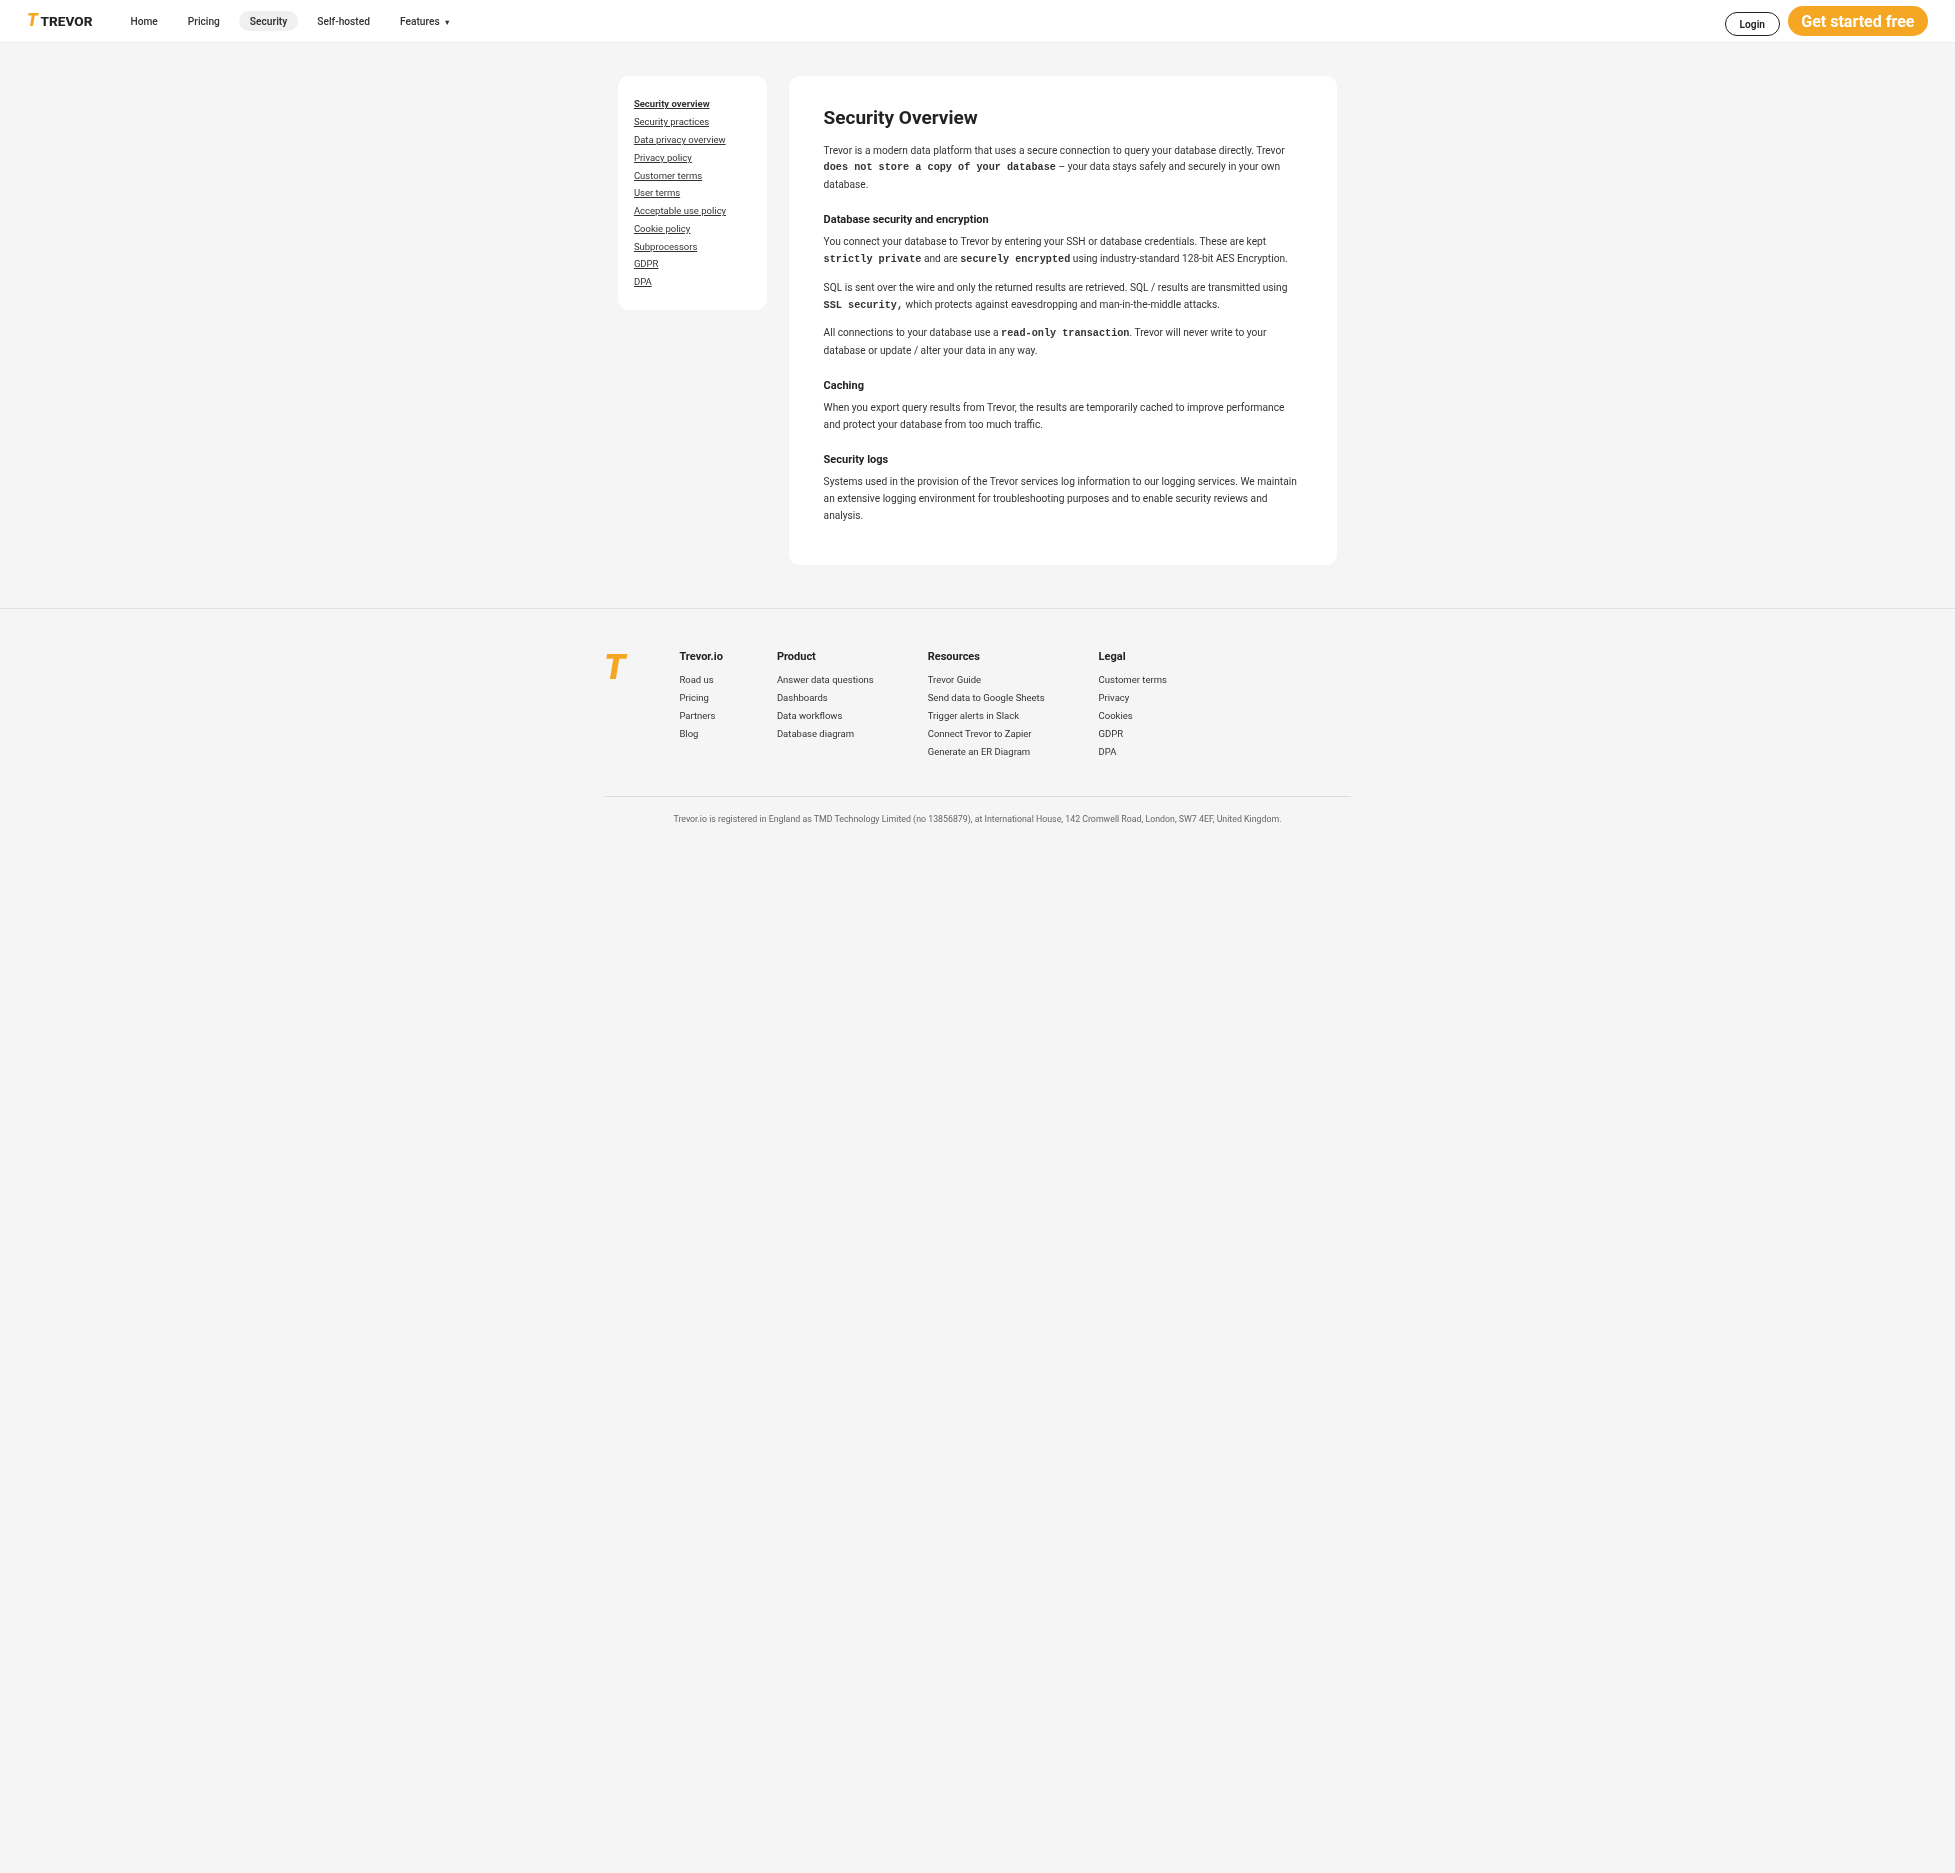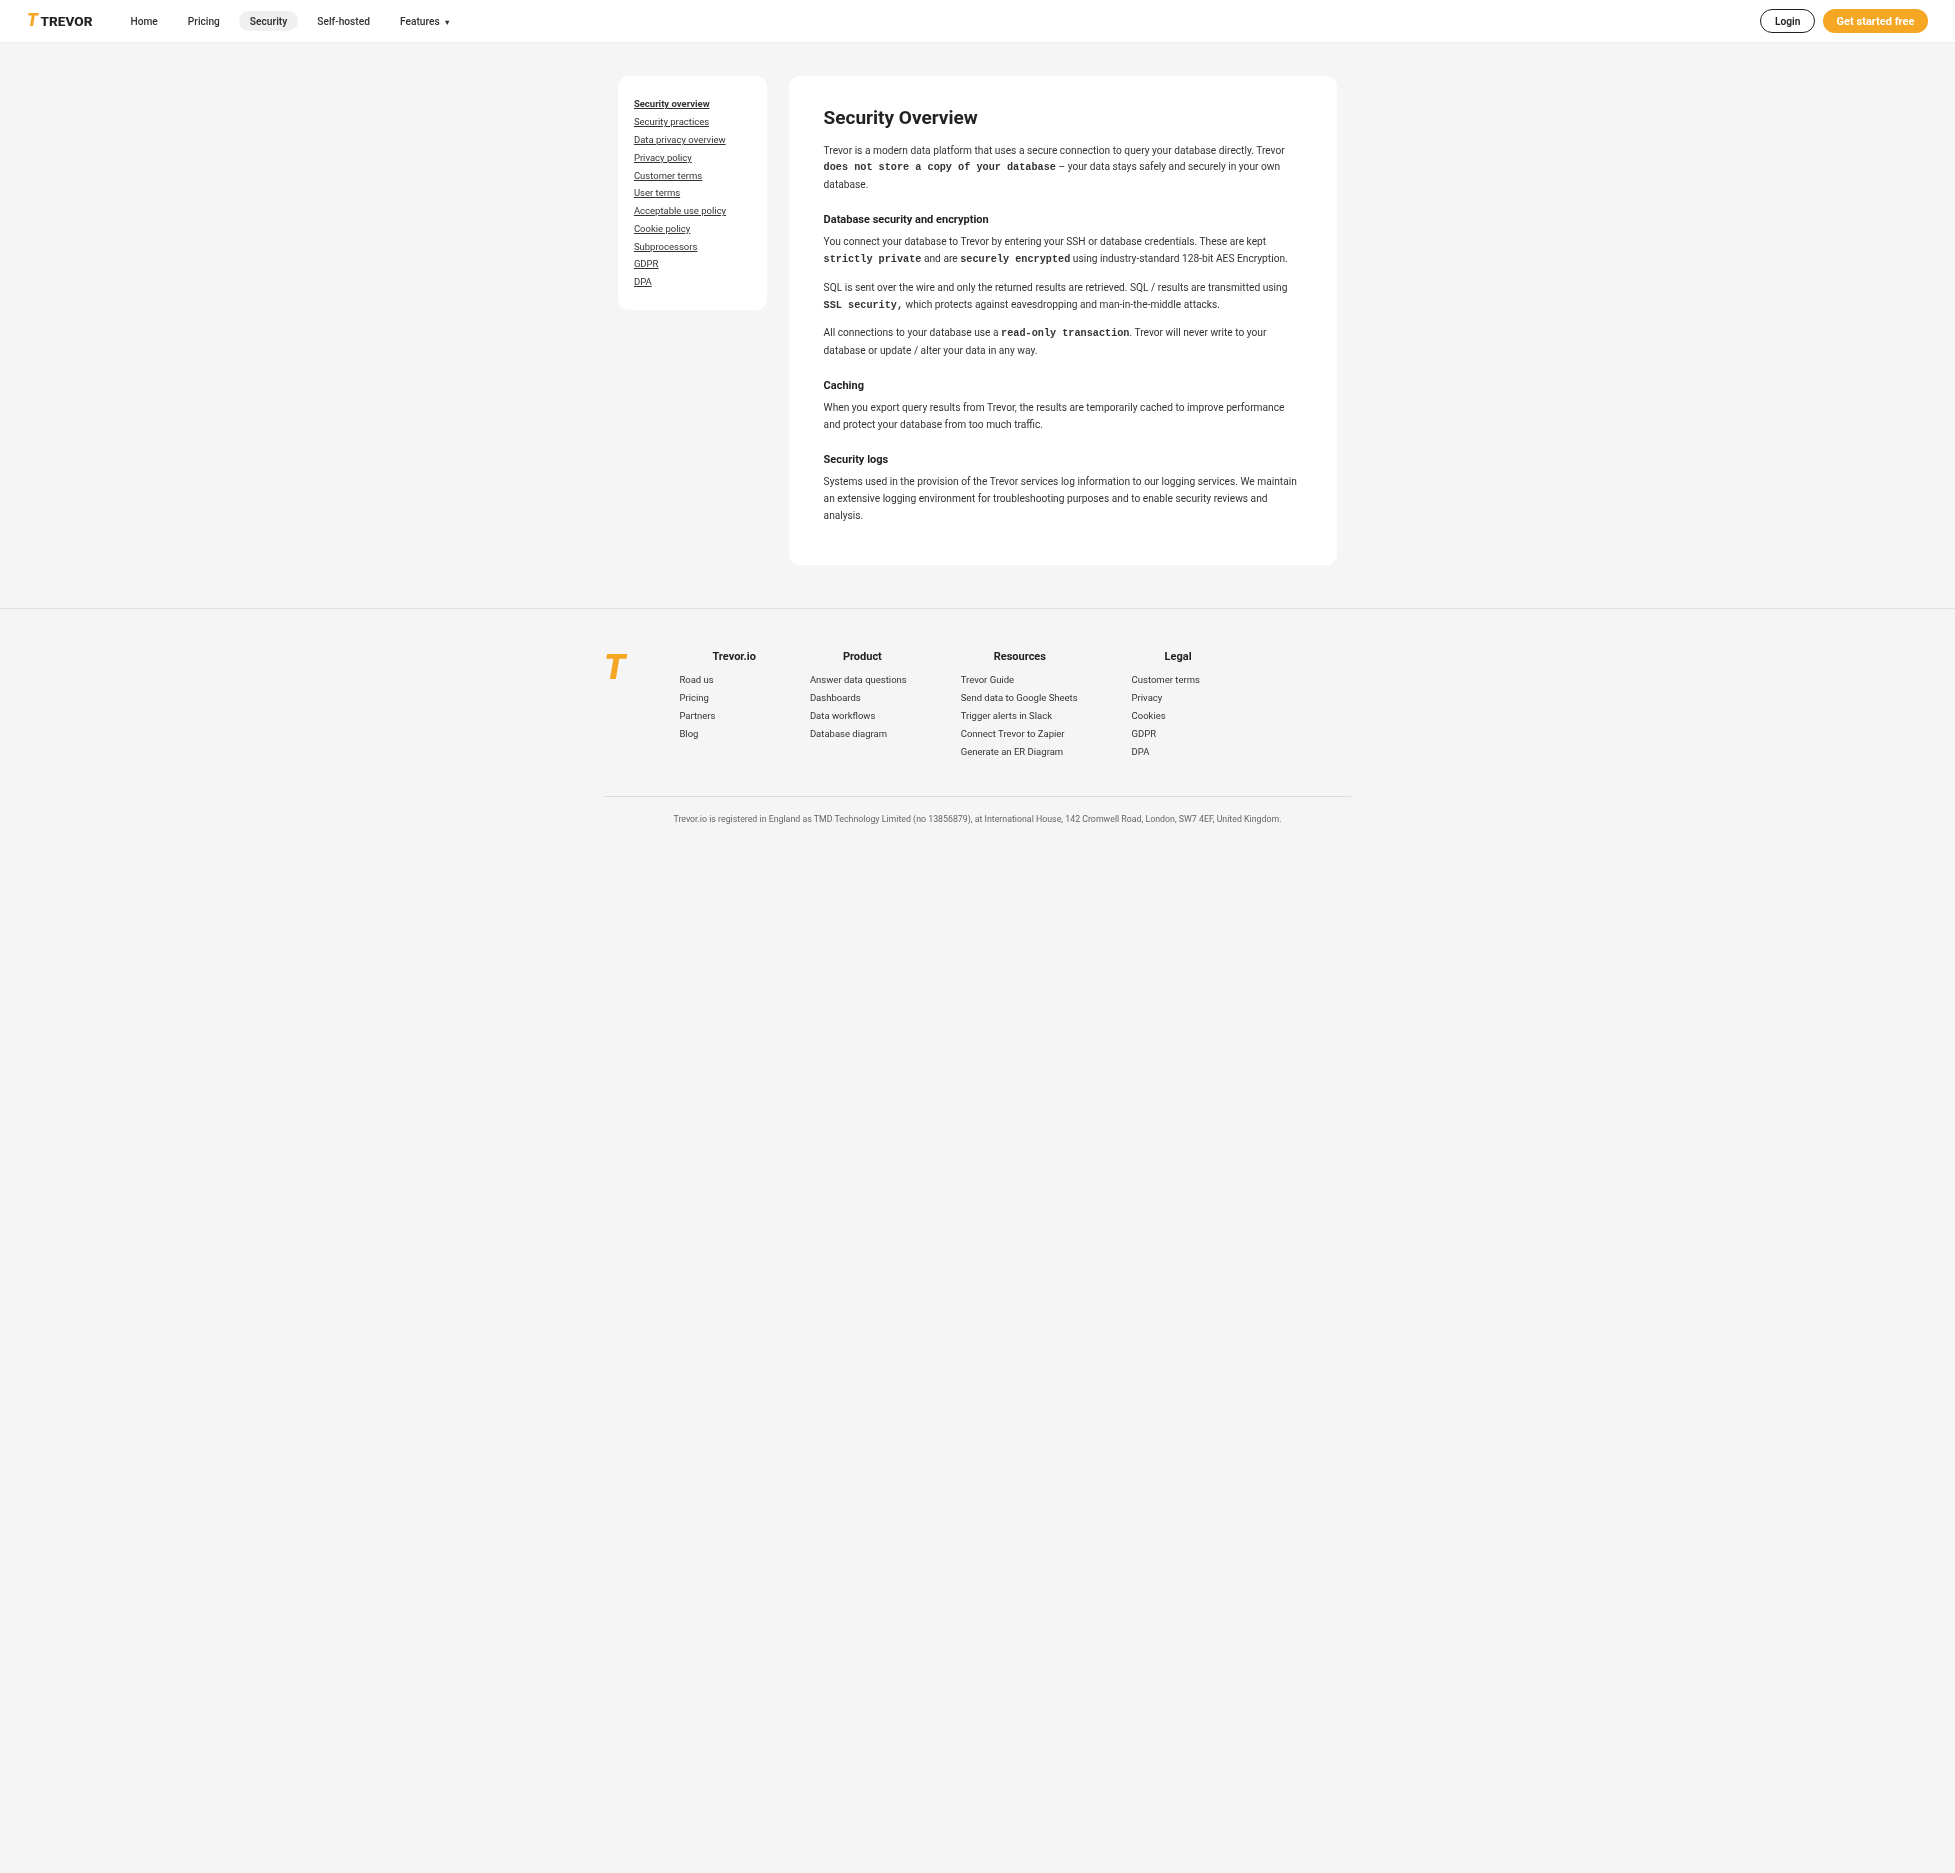--- a/index.html
+++ b/index.html
@@ -32,21 +32,21 @@
     }
     .nav-link.active { background: #f0f0f0; font-weight: 600; }
     .nav-actions { display: flex; align-items: flex-end; gap: 8.1px; }
     .btn-login {
       padding: 5.4px 13.6px; border-radius: 16.3px; border: 1.4px solid #222;
       background: #fff; color: #222; font-size: 10.2px; font-weight: 600;
       cursor: pointer; text-decoration: none;
     }
     .btn-started {
       padding: 5.4px 13.6px; border-radius: 16.3px; border: none;
-      background: #f5a623; color: #fff; font-size: 11px; font-weight: 700;
+      background: #f5a623; color: #fff; font-size: 16px; font-weight: 700;
       cursor: pointer; text-decoration: none;
     }
 
     
     .main-wrapper {
       max-width: 747px; margin: 0 auto; padding: 33px 13.6px 43px;
       display: flex; gap: 22px; align-items: flex-start;
     }
 
     
@@ -81,21 +81,21 @@
     .footer-top {
       display: flex; gap: 54px; margin-bottom: 33px; align-items: flex-start;
     }
     .footer-logo {
       display: flex; flex-direction: column; align-items: flex-start;
     }
     .footer-logo-t {
       font-size: 35px; font-weight: 900; color: #f5a623;
       font-style: italic; line-height: 1; margin-bottom: 2.7px;
     }
-    .footer-col h3 { font-size: 11px; font-weight: 700; margin-bottom: 11px; margin-left: 33px; }
+    .footer-col h3 { font-size: 11px; font-weight: 700; margin-bottom: 11px; }
     .footer-col a {
       display: block; text-decoration: none; color: #333;
       font-size: 9.5px; margin-bottom: 6.8px; cursor: pointer;
     }
     .footer-bottom {
       border-top: 0.7px solid #ddd; padding-top: 16.3px;
       font-size: 8.8px; color: #666; text-align: center;
     }
     .features-arrow { font-size: 7.5px; margin-left: 1.4px; }
   </style>

